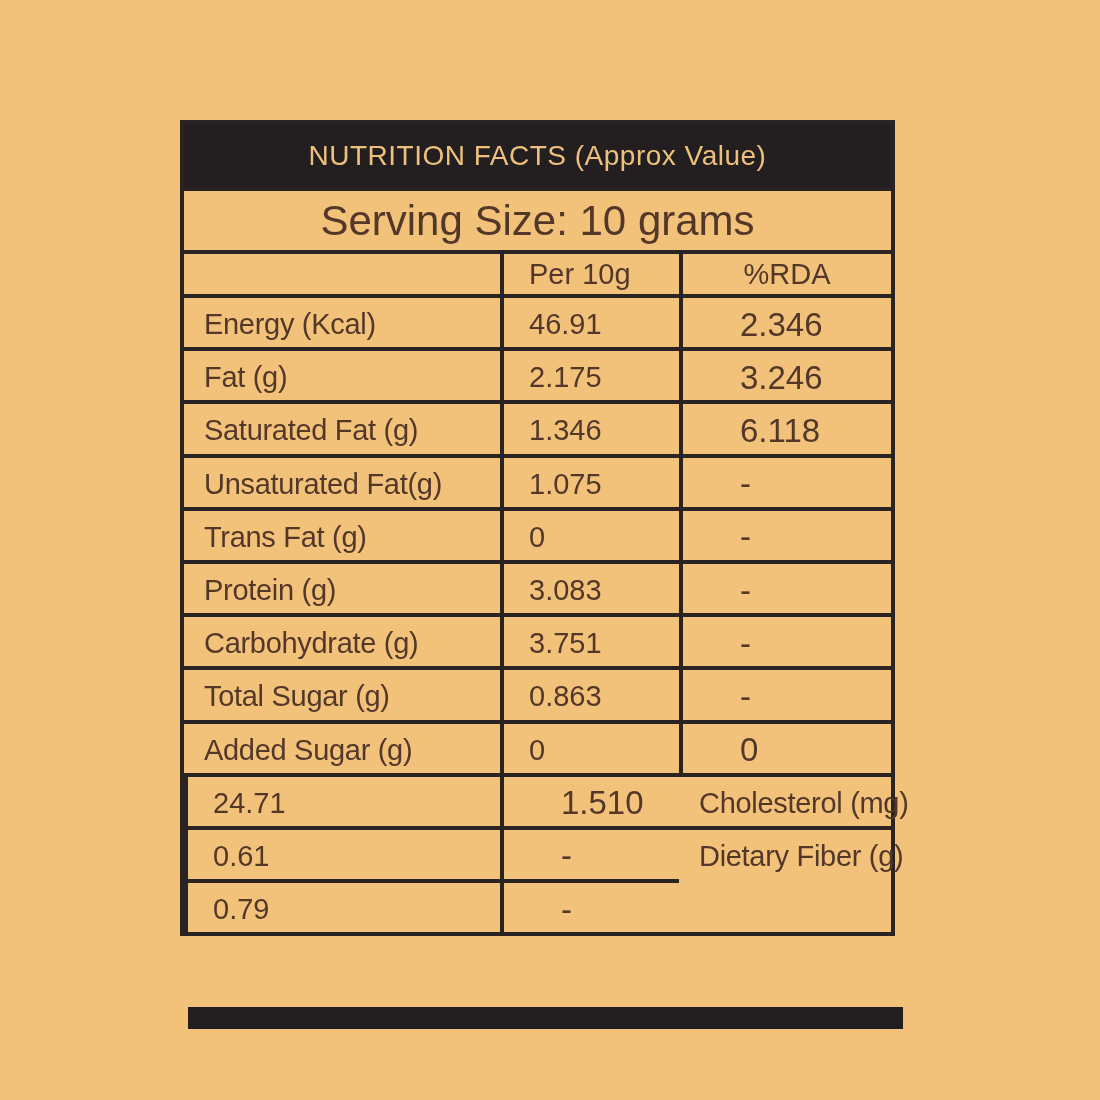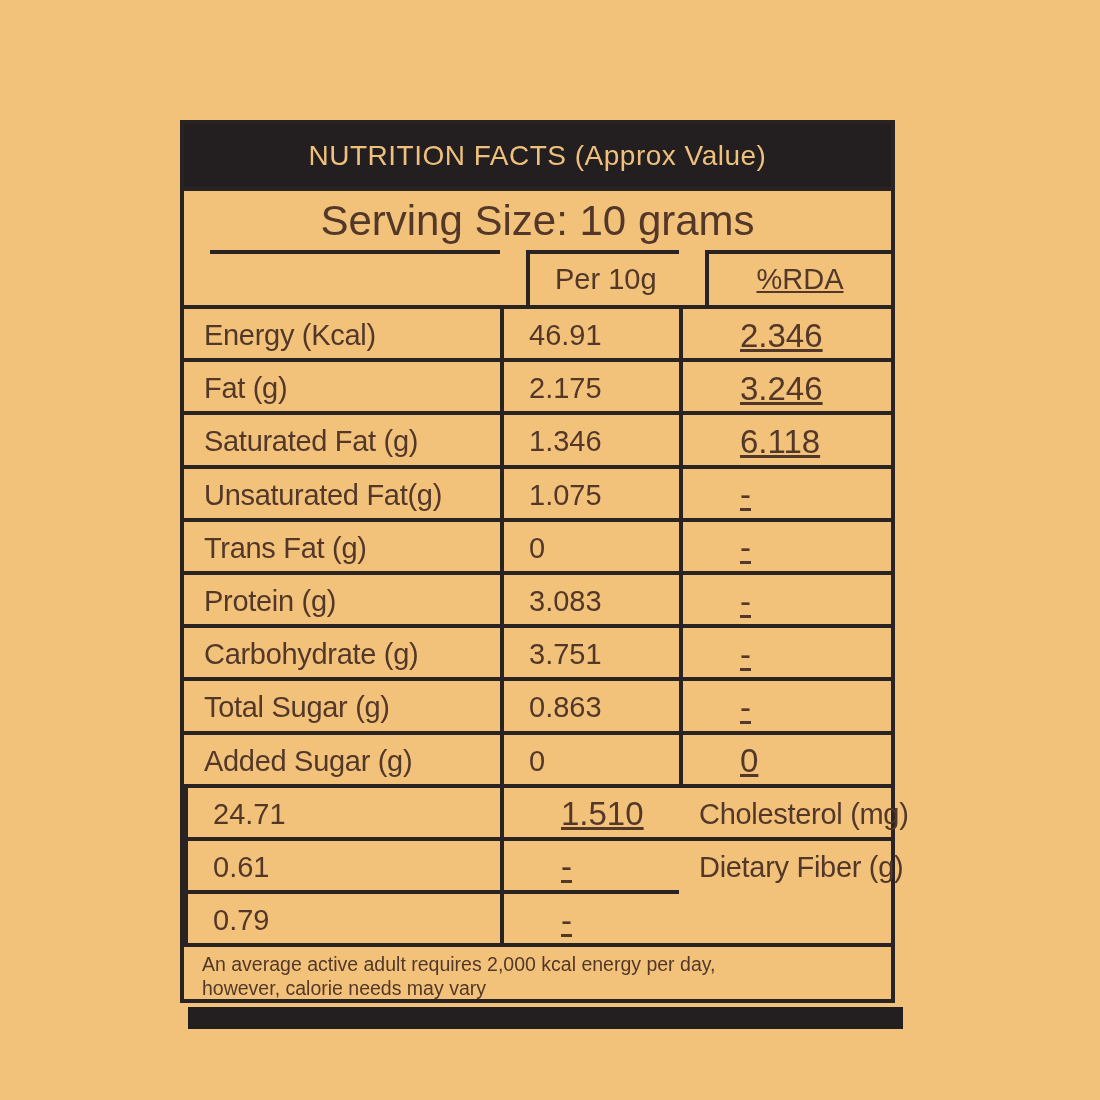--- a/index.html
+++ b/index.html
@@ -31,26 +31,26 @@
     display:flex;align-items:center;justify-content:center;
     font-size:42px;
   }
   .grid{
     display:grid;grid-template-columns:316px 179px 212px;
   }
   .cell{
     box-sizing:border-box;border-top:4px solid var(--border);
     display:flex;align-items:center;white-space:nowrap;
   }
-  .hdr{height:55px;font-size:29px;margin-left:26px;}
+  .hdr{height:44px;font-size:29px;}
   .dat{height:53.2px;}
   .c1{padding-left:20px;font-size:29px;letter-spacing:-.3px;}
   .c2,.c3{border-left:4px solid var(--border);}
   .c2{padding-left:25px;font-size:29px;}
-  .c3{padding-left:57px;font-size:33px;text-decoration:underline;}
+  .c3{padding-left:57px;font-size:33px;}
   .hdr.c1{font-size:29px;}
   .hdr.c2{font-size:29px;}
   .hdr.c3{font-size:29px;justify-content:center;padding-left:0;}
   .dat span,.c1 span{position:relative;top:2px;}
   .footnote{
     box-sizing:border-box;height:56px;border-top:4px solid var(--border);
     padding:5px 20px 0 18px;font-size:19.5px;line-height:24px;
   }
   .footnote span{display:block;}
   .bottom-bar{
@@ -193,20 +193,16 @@
       </div>
     <div class="cell dat c2">
         <span>0.79</span>
       </div>
     <div class="cell dat c3">
         <span>-</span>
       </div>
 
   </div>
 
-  <div class="footnote">
-    <span>An average active adult requires 2,000 kcal energy per day,</span>
-    <span>however, calorie needs may vary</span>
-  </div>
 
 </div>
 
 <div class="bottom-bar"></div>
 
 </body></html>

